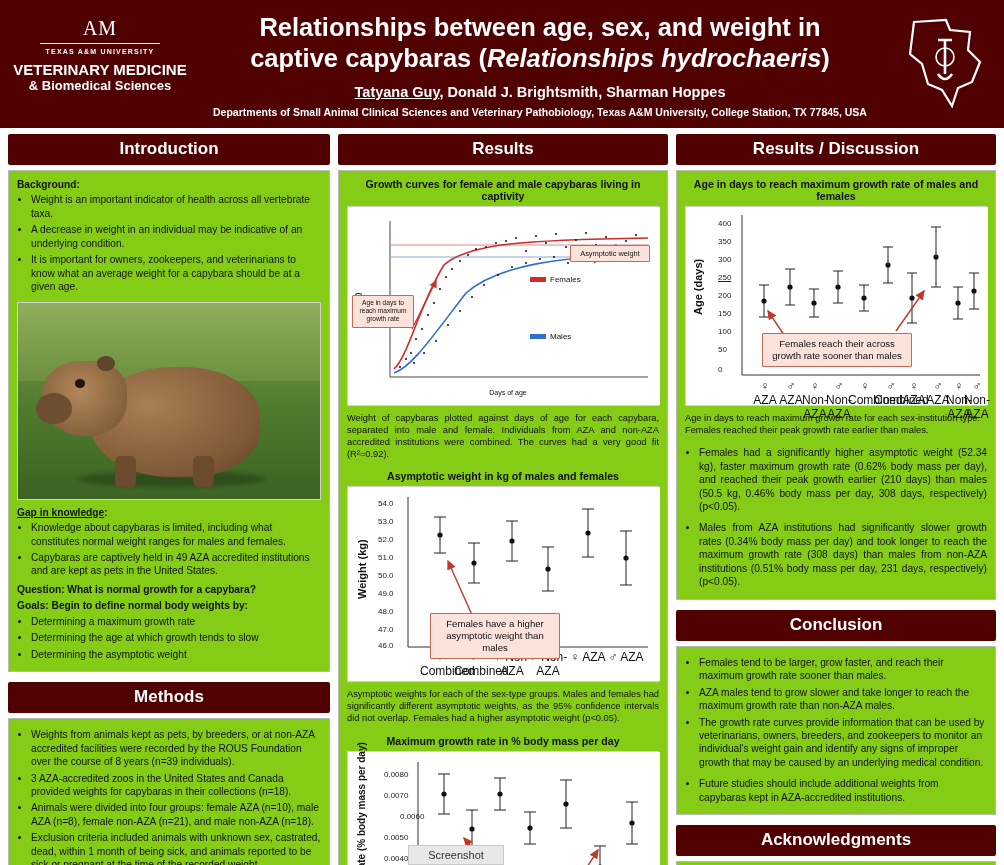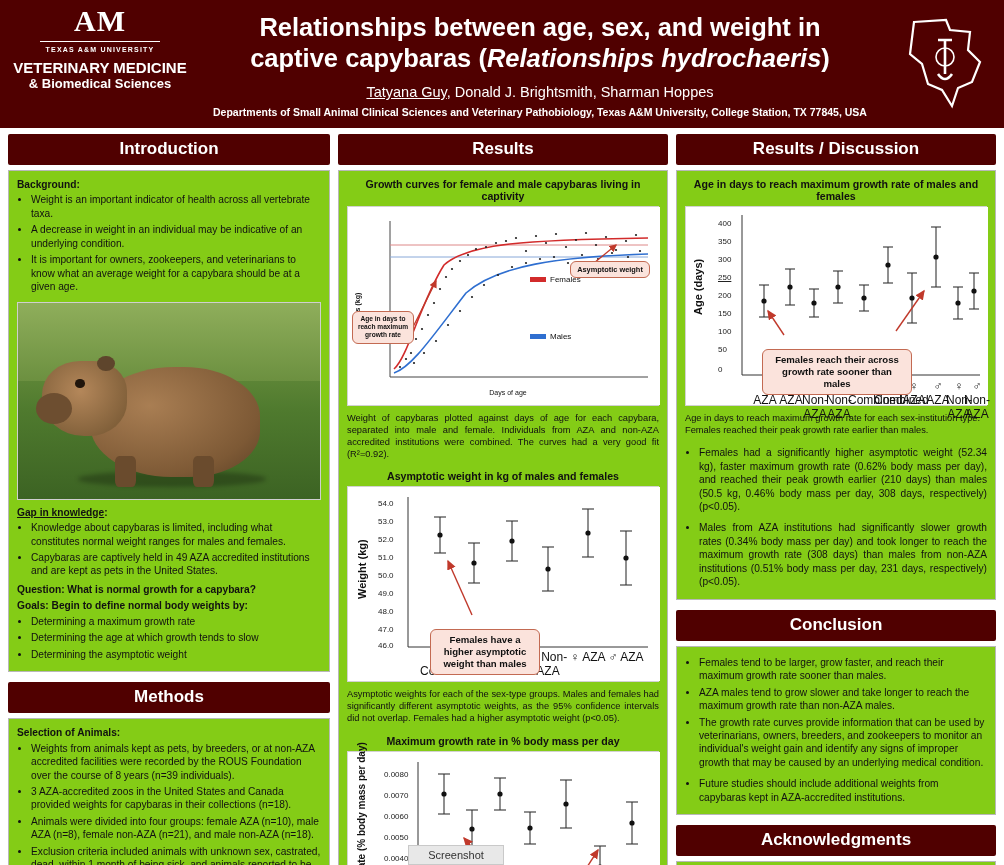--- a/index.html
+++ b/index.html
@@ -16,30 +16,30 @@
 
   
   .header {
     position:absolute; left:0; top:0; width:1004px; height:128px;
     background:#500000; color:#ffffff;
   }
   .logo-left {
     position:absolute; left:10px; top:6px; width:180px; height:112px;
     text-align:center; color:#fff;
   }
-  .am-logo { font-family:"Liberation Serif", serif; font-weight:bold; font-size:30px; letter-spacing:1px; line-height:1; margin-top:0;}
+  .am-logo { font-family:"Liberation Serif", serif; font-weight:normal; font-size:20px; letter-spacing:1px; line-height:1; margin-top:12px;}
   .am-rule { width:120px; height:1px; background:#ffffff; margin:5px auto 4px auto; }
   .am-sub { font-size:7px; letter-spacing:1.2px; font-weight:bold; }
   .am-vet { font-size:15px; font-weight:bold; margin-top:6px; line-height:1.15; }
   .am-vet2 { font-size:13px; font-weight:bold; line-height:1.2; }
 
   .title-wrap { position:absolute; left:195px; top:12px; width:690px; text-align:center; }
   .ptitle { font-size:25.5px; font-weight:bold; line-height:1.22; }
   .ptitle .ital { font-style:italic; }
-  .authors { font-size:14.5px; font-weight:normal; margin-top:10px; }
+  .authors { font-size:14.5px; font-weight:bold; margin-top:10px; }
   .authors .u { text-decoration:underline; }
   .affil { font-size:10.5px; font-weight:bold; margin-top:6px; }
 
   .logo-right { position:absolute; right:14px; top:10px; width:96px; height:108px; }
 
   
   .col { position:absolute; top:134px; }
   .col-left { left:8px; width:322px; }
   .col-mid { left:338px; width:330px; }
   .col-right { left:676px; width:320px; }
@@ -82,22 +82,22 @@
   .capy .leg1 { left:32%; } .capy .leg2 { left:58%; }
   .capy .shadow { position:absolute; left:20%; bottom:6%; width:62%; height:8%; background:rgba(0,0,0,0.25); border-radius:50%; filter:blur(2px); }
 
   
   .figcap { font-size:9.3px; line-height:1.3; text-align:justify; margin-top:6px; }
   .fightitle { font-size:10.6px; font-weight:bold; text-align:center; margin-bottom:4px; }
   .figbox { border:1px solid #d2d2d2; background:#fff; position:relative; }
 
   .callout {
     position:absolute; background:#fbe3dc; border:1px solid #c36a52;
-    font-size:9.6px; font-weight:bold; text-align:center; color:#111;
-    padding:4px 6px; line-height:1.25; border-radius:6px;margin-top:16px;
+    font-size:9.6px; font-weight:normal; text-align:center; color:#111;
+    padding:4px 6px; line-height:1.25; border-radius:1px;
   }
 
   .axis-title-y {
     position:absolute; transform:rotate(-90deg); transform-origin:left top;
     font-size:11px; font-weight:bold;
   }
   .tick { position:absolute; font-size:8px; color:#222; }
   .xlab { position:absolute; font-size:12px; color:#111; text-align:center; }
 
   .legend-box { position:absolute; font-size:8px; }
@@ -175,21 +175,20 @@
       <p class="bold" style="margin-top:3px">Goals: Begin to define normal body weights by:</p>
       <ul>
         <li>Determining a maximum growth rate</li>
         <li>Determining the age at which growth tends to slow</li>
         <li>Determining the asymptotic weight</li>
       </ul>
     </div>
 
     <div class="secbar" style="margin-top:10px">Methods</div>
     <div class="panel">
-      <p class="bold">Selection of Animals:</p>
       <ul>
         <li>Weights from animals kept as pets, by breeders, or at non-AZA accredited facilities were recorded by the ROUS Foundation over the course of 8 years (n=39 individuals).</li>
         <li>3 AZA-accredited zoos in the United States and Canada provided weights for capybaras in their collections (n=18).</li>
         <li>Animals were divided into four groups: female AZA (n=10), male AZA (n=8), female non-AZA (n=21), and male non-AZA (n=18).</li>
         <li>Exclusion criteria included animals with unknown sex, castrated, dead, within 1 month of being sick, and animals reported to be sick or pregnant at the time of the recorded weight.</li>
       </ul>
 
     </div>
   </div>
 
@@ -335,21 +334,21 @@
         <div class="tick" style="left:30px; top:138px;">47.0</div>
         <div class="tick" style="left:30px; top:154px;">46.0</div>
 
         <div class="xlab" style="left:72px; top:163px; width:40px;">♀ Combined</div>
         <div class="xlab" style="left:106px; top:163px; width:40px;">♂ Combined</div>
         <div class="xlab" style="left:144px; top:163px; width:40px;">♀ Non-AZA</div>
         <div class="xlab" style="left:180px; top:163px; width:40px;">♂ Non-AZA</div>
         <div class="xlab" style="left:220px; top:163px; width:40px;">♀ AZA</div>
         <div class="xlab" style="left:258px; top:163px; width:40px;">♂ AZA</div>
 
-        <div class="callout" style="left:82px; top:126px; width:110px;">Females have a higher asymptotic weight than males</div>
+        <div class="callout" style="left:82px; top:126px; width:130px;">Females have a higher asymptotic weight than males</div>
       </div>
       <div class="figcap">Asymptotic weights for each of the sex-type groups. Males and females had significantly different asymptotic weights, as the 95% confidence intervals did not overlap. Females had a higher asymptotic weight (p&lt;0.05).</div>
 
       <div class="fightitle" style="margin-top:10px">Maximum growth rate in % body mass per day</div>
       <div class="figbox" style="height:202px">
         <svg width="312" height="200" viewBox="0 0 312 200">
           <rect x="0" y="0" width="312" height="200" fill="#fff"></rect>
           <line x1="70" y1="166" x2="302" y2="166" stroke="#333" stroke-width="1"></line>
           <line x1="70" y1="10" x2="70" y2="166" stroke="#333" stroke-width="1"></line>
           <g stroke="#333" stroke-width="1.1">
@@ -388,21 +387,21 @@
           <path d="M232 126 L250 98" stroke="#c0392b" stroke-width="1.4" marker-end="url(#ah3)"></path>
           <defs>
               <marker id="ah3" markerWidth="8" markerHeight="8" refX="6" refY="3.2" orient="auto">
                 <path d="M0,0 L7,3.2 L0,6.4 z" fill="#c0392b"></path>
               </marker>
             </defs>
         </svg>
         <div class="axis-title-y" style="left:8px; top:158px; font-size:10px;">Growth rate (% body mass per day)</div>
         <div class="tick" style="left:36px; top:18px;">0.0080</div>
         <div class="tick" style="left:36px; top:39px;">0.0070</div>
-        <div class="tick" style="left:36px; top:60px;">0.0060</div>
+        <div class="tick" style="left:52px; top:60px;">0.0060</div>
         <div class="tick" style="left:36px; top:81px;">0.0050</div>
         <div class="tick" style="left:36px; top:102px;">0.0040</div>
         
         
 
         
         
         
         
         

